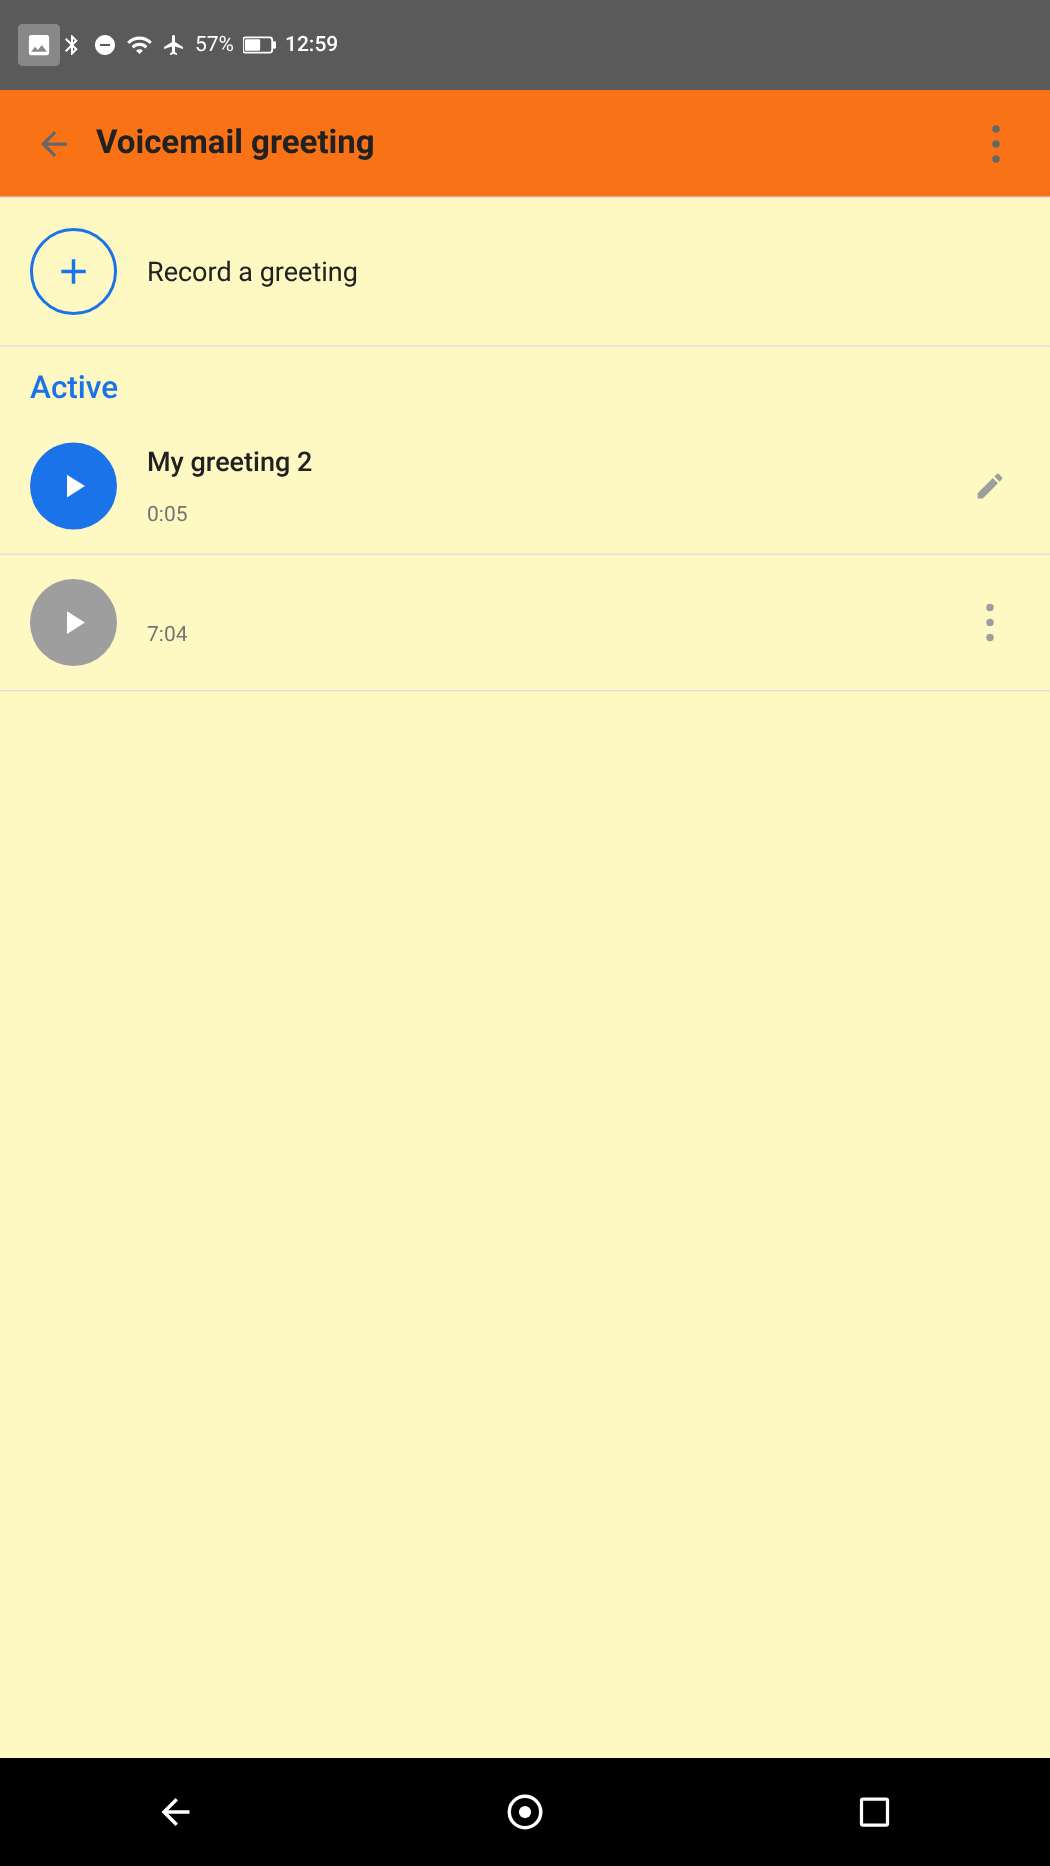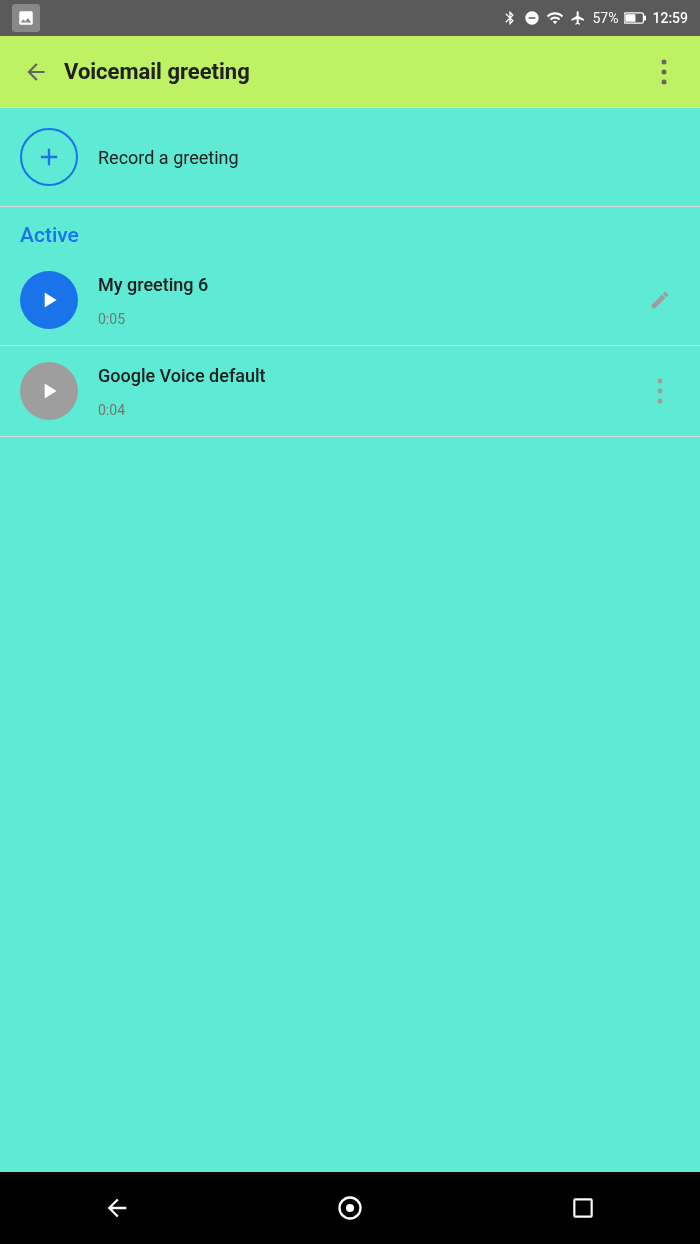--- a/index.html
+++ b/index.html
@@ -8,25 +8,25 @@
       height: 1244px;
       font-family: 'Roboto', Arial, sans-serif;
       background: #fff;
       display: flex;
       flex-direction: column;
       overflow: hidden;
     }
 
     
     .status-bar {
-      height: 36px;
+      height: 60px;
       background: #5a5a5a;
       display: flex;
       align-items: center;
-      justify-content: space-between;
+      justify-content: flex-start;
       padding: 0 12px;
       flex-shrink: 0;
     }
     .status-bar-left {
       display: flex;
       align-items: center;
     }
     .status-bar-right {
       display: flex;
       align-items: center;
@@ -40,21 +40,21 @@
       background: #888;
       border-radius: 3px;
       display: flex;
       align-items: center;
       justify-content: center;
     }
 
     
     .app-bar {
       height: 72px;
-      background: #bef264;
+      background: #f97316;
       display: flex;
       align-items: center;
       padding: 0 16px;
       border-bottom: 1px solid #e0e0e0;
       flex-shrink: 0;
     }
     .back-button {
       width: 40px;
       height: 40px;
       display: flex;
@@ -76,21 +76,21 @@
       display: flex;
       align-items: center;
       justify-content: center;
       cursor: pointer;
       flex-shrink: 0;
     }
 
     
     .content {
       flex: 1;
-      background: #5eead4;
+      background: #fef9c3;
       overflow-y: auto;
     }
 
     
     .record-row {
       display: flex;
       align-items: center;
       padding: 20px 20px;
       border-bottom: 1px solid #e0e0e0;
       cursor: pointer;
@@ -263,40 +263,39 @@
 
   <div class="section-header">Active</div>
 
   <div class="greeting-row">
     <div class="play-button-blue">
       <svg width="26" height="26" viewBox="0 0 24 24" fill="white">
         <path d="M8 5v14l11-7z"></path>
       </svg>
     </div>
     <div class="greeting-info">
-      <div class="greeting-name">My greeting 6</div>
+      <div class="greeting-name">My greeting 2</div>
       <div class="greeting-duration">0:05</div>
     </div>
     <div class="action-icon">
       <svg width="22" height="22" viewBox="0 0 24 24" fill="#9e9e9e">
         <path d="M3 17.25V21h3.75L17.81 9.94l-3.75-3.75L3 17.25zM20.71 7.04c.39-.39.39-1.02 0-1.41l-2.34-2.34c-.39-.39-1.02-.39-1.41 0l-1.83 1.83 3.75 3.75 1.83-1.83z"></path>
       </svg>
     </div>
   </div>
 
 
   <div class="greeting-row">
     <div class="play-button-gray">
       <svg width="26" height="26" viewBox="0 0 24 24" fill="white">
         <path d="M8 5v14l11-7z"></path>
       </svg>
     </div>
     <div class="greeting-info">
-      <div class="greeting-name">Google Voice default</div>
-      <div class="greeting-duration">0:04</div>
+      <div class="greeting-duration">7:04</div>
     </div>
     <div class="action-icon">
       <svg width="6" height="26" viewBox="0 0 6 26" fill="#9e9e9e">
         <circle cx="3" cy="3" r="2.5"></circle>
         <circle cx="3" cy="13" r="2.5"></circle>
         <circle cx="3" cy="23" r="2.5"></circle>
       </svg>
     </div>
   </div>
 

